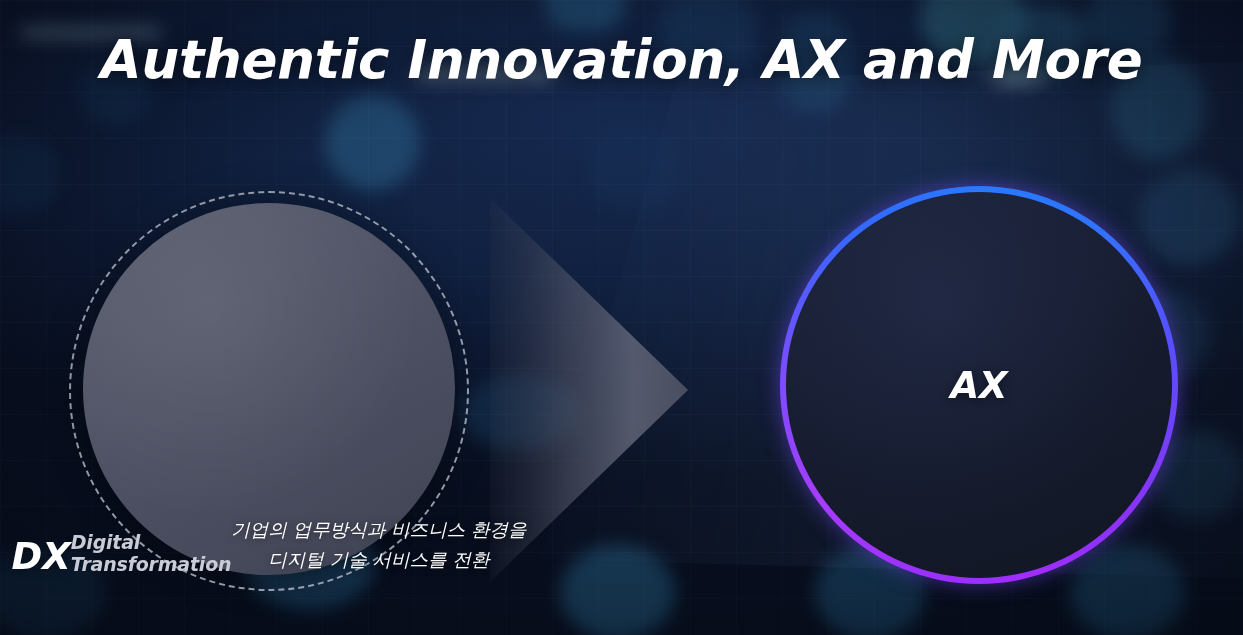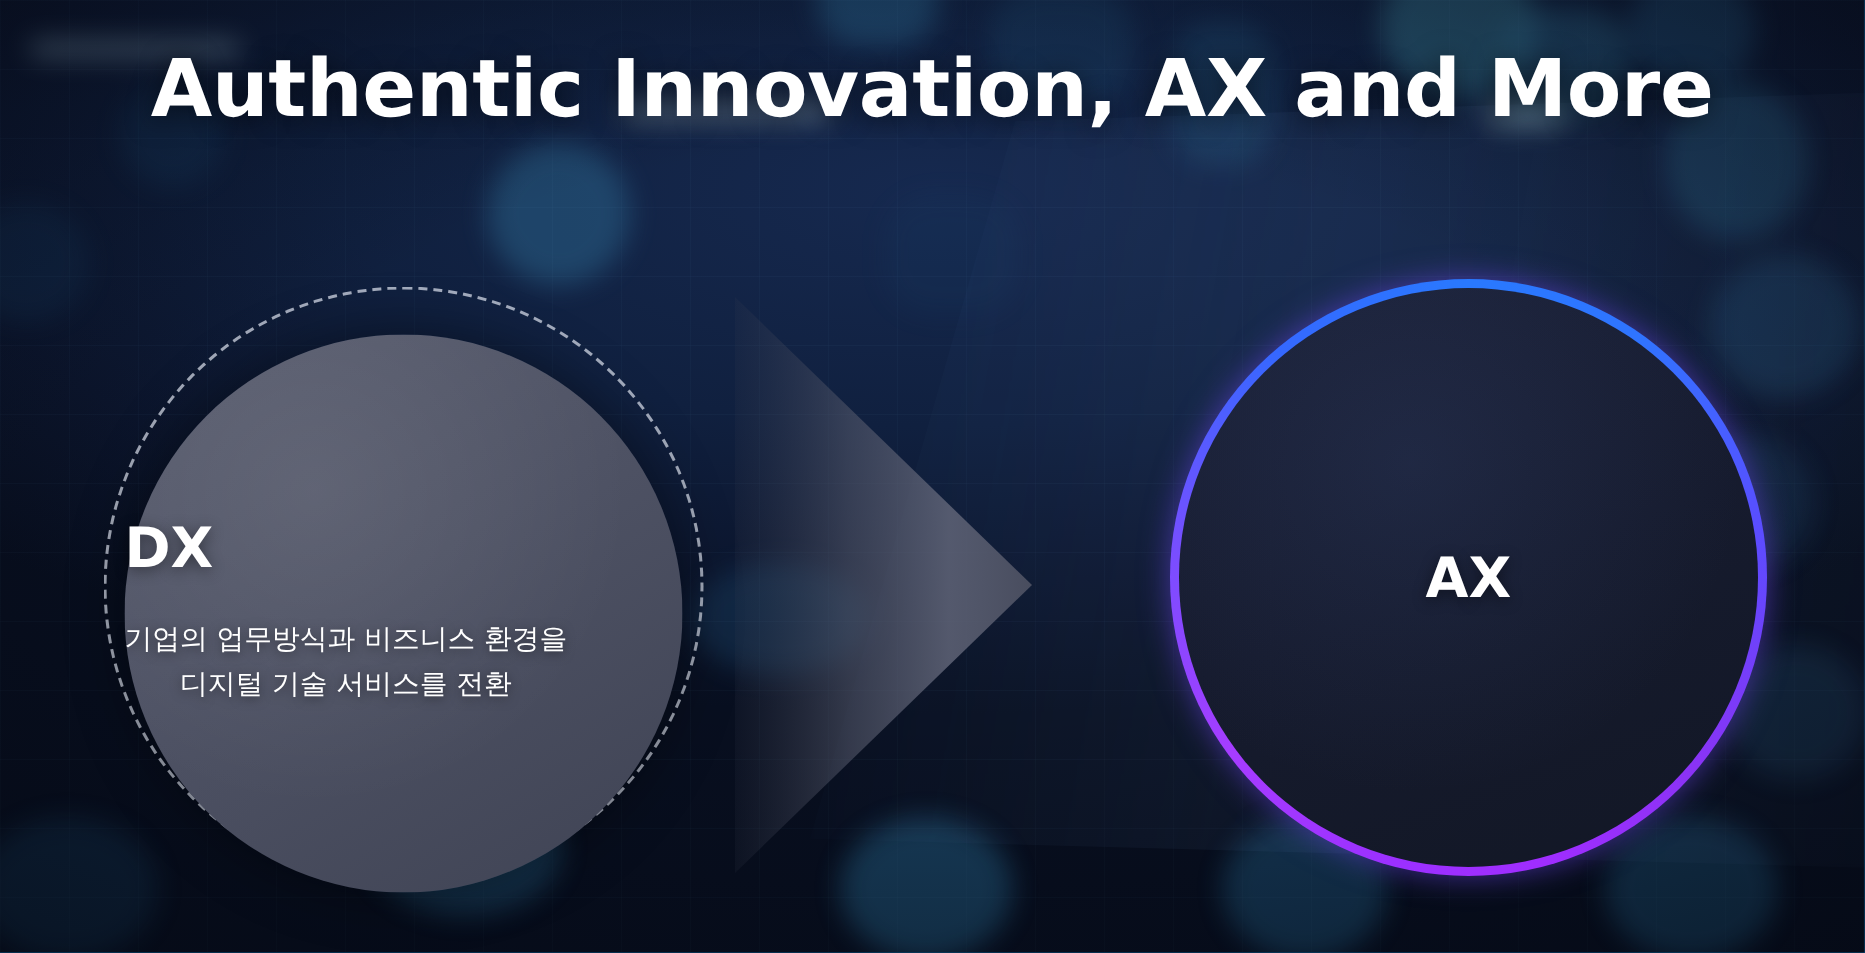--- a/index.html
+++ b/index.html
@@ -9,22 +9,23 @@
   }
   body {
     font-family: "Liberation Sans", sans-serif;
   }
 
   #slide {
     position: relative;
     width: 1243px;
     height: 635px;
     overflow: hidden;
-    background: #0369a1;
+    background: #7f1d1d;
     isolation: isolate;
+    font-style: italic;
   }
 
   
   .bg-base {
     position: absolute;
     inset: 0;
     background:
       radial-gradient(ellipse 70% 55% at 50% 20%, #16294f 0%, #10203f 45%, #0c162e 75%, #080f20 100%);
   }
   .bg-vignette {
@@ -103,31 +104,31 @@
   .dx-dash {
     position: absolute;
     inset: 0;
     border-radius: 50%;
     border: 2px dashed rgba(222,228,240,.72);
     box-sizing: border-box;
   }
   .dx-circle {
     position: absolute;
     left: 14px;
-    top: 32px;
+    top: 12px;
     width: 372px;
     height: 372px;
     border-radius: 50%;
     background:
       radial-gradient(circle at 34% 28%, rgba(255,255,255,.085) 0%, rgba(255,255,255,0) 58%),
       linear-gradient(150deg, #585c6e 0%, #4e5264 45%, #3f4354 100%);
     box-shadow: 0 0 38px rgba(0,0,0,.42);
     display: flex;
-    flex-direction: column;
-    align-items: flex-start;
+    flex-direction: row;
+    align-items: flex-end;
     justify-content: center;
   }
 
   
   .ax-wrap {
     position: absolute;
     left: 780px;
     top: 186px;
     width: 398px;
     height: 398px;
@@ -253,20 +254,21 @@
         </linearGradient>
       </defs>
       <path d="M 22 6 L 220 198 L 22 390 Z" fill="url(#arrowGrad)"></path>
     </svg>
   </div>
 
   <div class="dx-wrap">
     <div class="dx-dash"></div>
     <div class="dx-circle">
       <div class="c-title">DX</div>
+      <div class="c-sub">Digital Transformation</div>
       <div class="c-desc">
         <span>기업의 업무방식과 비즈니스 환경을</span>
         <span>디지털 기술 서비스를 전환</span>
       </div>
     </div>
   </div>
 
   <div class="ax-wrap">
     <div class="ax-ring"></div>
     <div class="ax-ring-mask"></div>

